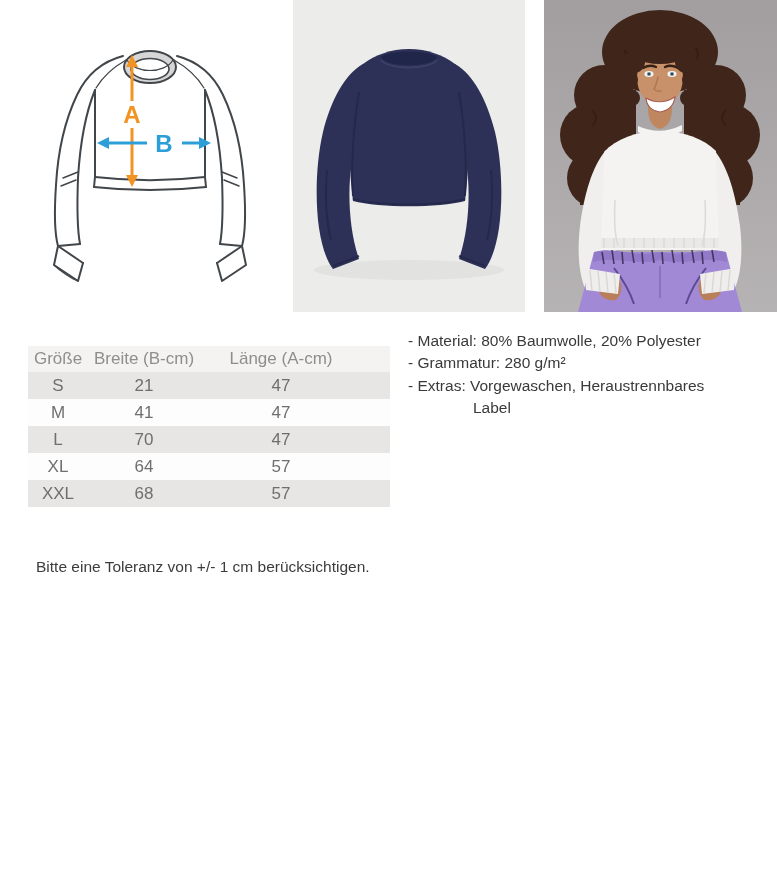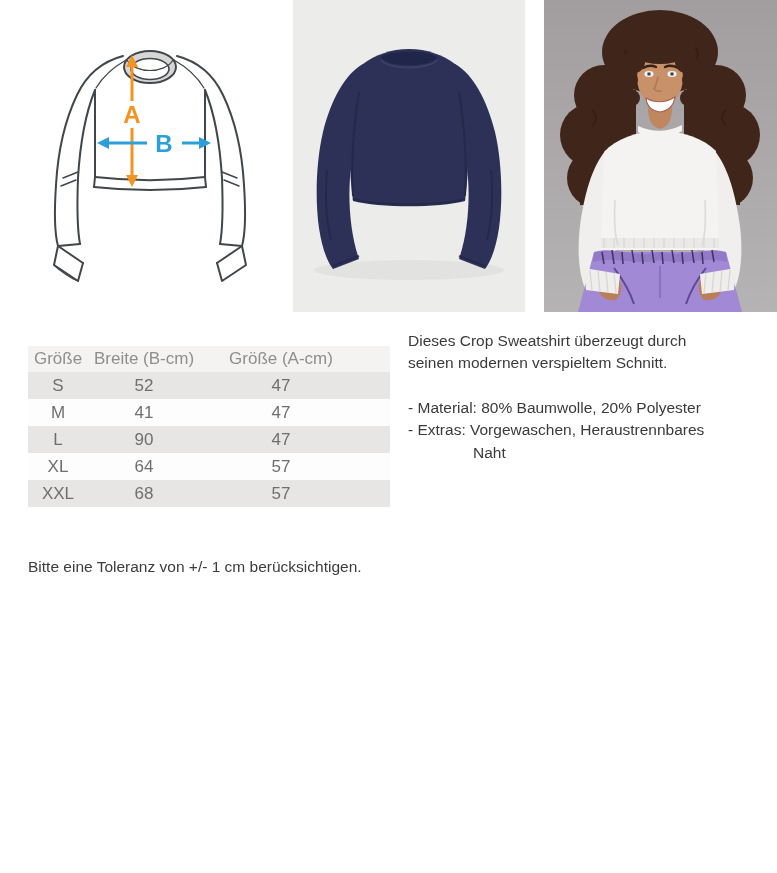--- a/index.html
+++ b/index.html
@@ -16,21 +16,21 @@
   .thead,.trow{display:flex;align-items:center;}
   .thead{height:26px;background:#f4f3f1;color:#8e8e8e;}
   .trow{height:27px;color:#6f6f6f;}
   .trow:nth-child(odd){background:#e7e6e4;}
   .trow:nth-child(even){background:#fdfdfd;}
   .cell,.hcell{display:inline-block;text-align:center;}
   .c0{width:60px;}
   .c1{width:112px;}
   .c2{width:162px;}
 
-  .tolerance{position:absolute;left:28px;top:558px;width:370px;margin:0;
+  .tolerance{position:absolute;left:36px;top:558px;width:370px;margin:0;
              font-size:15.5px;color:#3c3c3c;}
 
   
   .description{position:absolute;left:408px;top:330px;width:362px;
                font-size:15.5px;line-height:22.4px;color:#3a3a3a;}
   .description p{margin:0 0 22px 0;white-space:pre-line;}
   .bullets div{white-space:pre-line;padding-left:65px;text-indent:-65px;}
 </style>
 </head>
 <body>
@@ -215,56 +215,55 @@
           <circle cx="147" cy="80" r="9"></circle>
           <circle cx="144" cy="98" r="8"></circle>
       </g>
     </svg>
   </figure>
 
   <div class="size-table">
     <div class="thead">
       <span class="hcell c0">Größe</span>
       <span class="hcell c1">Breite (B-cm)</span>
-      <span class="hcell c2">Größe (A-cm)</span>
+      <span class="hcell c2">Länge (A-cm)</span>
     </div>
     <div id="table-rows">
         <div class="trow">
           <span class="cell c0">S</span>
-          <span class="cell c1">52</span>
+          <span class="cell c1">21</span>
           <span class="cell c2">47</span>
         </div>
         <div class="trow">
           <span class="cell c0">M</span>
           <span class="cell c1">41</span>
           <span class="cell c2">47</span>
         </div>
         <div class="trow">
           <span class="cell c0">L</span>
-          <span class="cell c1">90</span>
+          <span class="cell c1">70</span>
           <span class="cell c2">47</span>
         </div>
         <div class="trow">
           <span class="cell c0">XL</span>
           <span class="cell c1">64</span>
           <span class="cell c2">57</span>
         </div>
         <div class="trow">
           <span class="cell c0">XXL</span>
           <span class="cell c1">68</span>
           <span class="cell c2">57</span>
         </div>
       </div>
   </div>
 
   <p class="tolerance">Bitte eine Toleranz von +/- 1 cm berücksichtigen.</p>
 
   <div class="description">
-    <p>Dieses Crop Sweatshirt überzeugt durch
-seinen modernen verspieltem Schnitt.</p>
     <div class="bullets" id="bullets">
         <div>- Material: 80% Baumwolle, 20% Polyester</div>
+        <div>- Grammatur: 280 g/m²</div>
         <div>- Extras: Vorgewaschen, Heraustrennbares
-Naht</div>
+Label</div>
       </div>
   </div>
 
 </div>
 
 </body></html>

